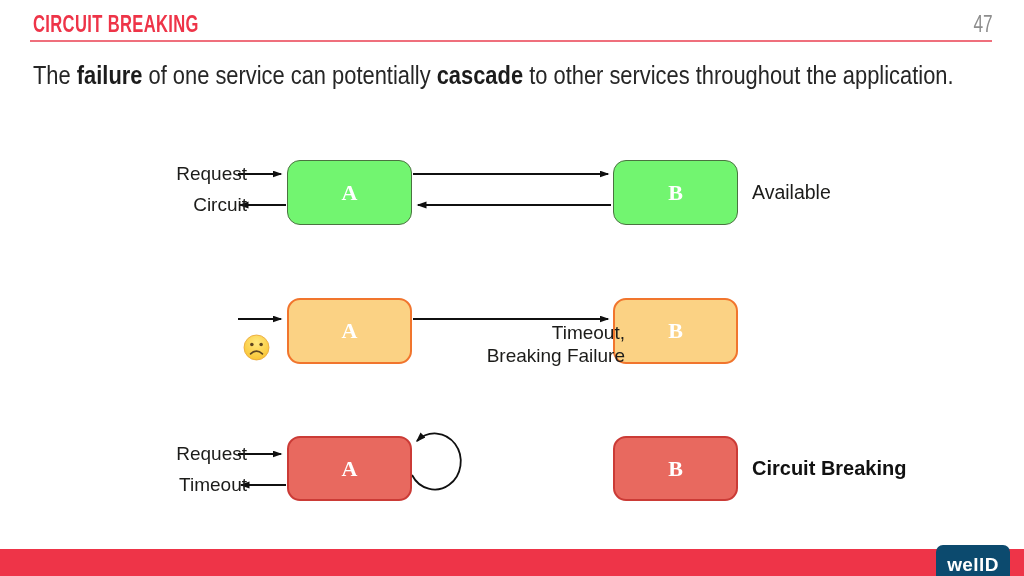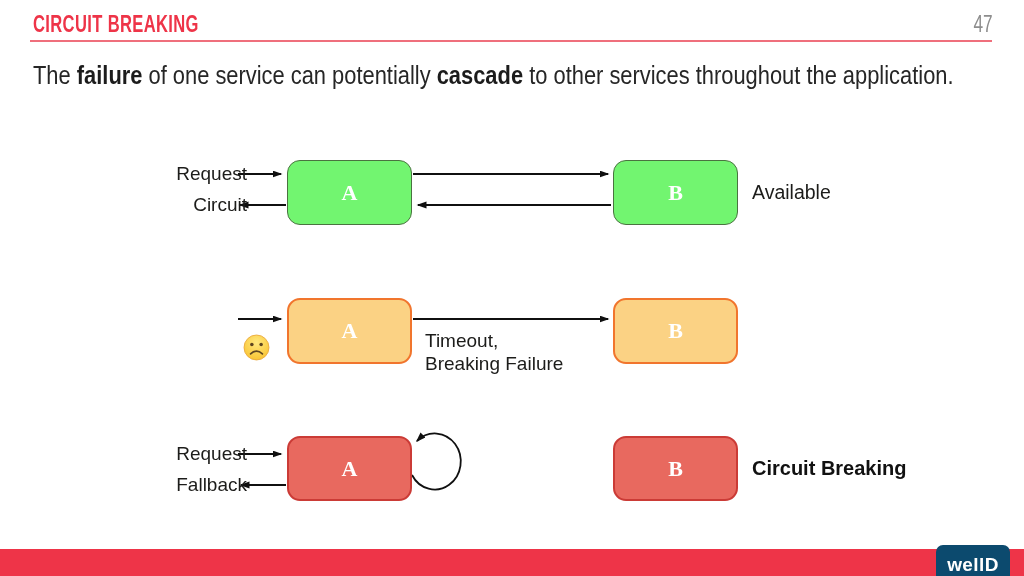--- a/index.html
+++ b/index.html
@@ -60,21 +60,21 @@
   #lbl-fallback3 { top:474px; }
 
   .status {
     position:absolute; left:752px; font-size:19.5px; color:#1c1c1a; white-space:nowrap;
   }
   #lbl-available { top:181px; }
   #lbl-loaded    { top:320px; }
   #lbl-breaking  { top:457px; font-size:20px; font-weight:700; color:#111111; }
 
   .arrow-caption {
-    position:absolute; left:425px; top:330px; width:200px; text-align:left;
+    position:absolute; left:425px; top:322px; width:200px; text-align:right;
     font-size:19px; line-height:22.5px; color:#1c1c1a;
   }
 
   
   .arrows { position:absolute; left:0; top:0; pointer-events:none; }
 
   
   .sadface { position:absolute; left:243px; top:334px; width:27px; height:27px; }
 
   
@@ -139,21 +139,21 @@
     <path d="M 9 23.5 Q 16 17 23 23.5" fill="none" stroke="#5f4621" stroke-width="2" stroke-linecap="round"></path>
   </svg>
   <div class="node amber" id="node-a2">A</div>
   <div class="node amber" id="node-b2">B</div>
   <div class="arrow-caption">
     <div>Timeout,</div>
     <div>Breaking Failure</div>
   </div>
 
   <div class="side" id="lbl-request3">Request</div>
-  <div class="side" id="lbl-fallback3">Fallback</div>
+  <div class="side" id="lbl-fallback3">Timeout</div>
   <div class="node redbox" id="node-a3">A</div>
   <div class="node redbox" id="node-b3">B</div>
   <div class="status" id="lbl-breaking">Circuit Breaking</div>
 
   <div class="footer-bar"></div>
   <div class="logo">wellD</div>
 
 </div>
 
 </body></html>

